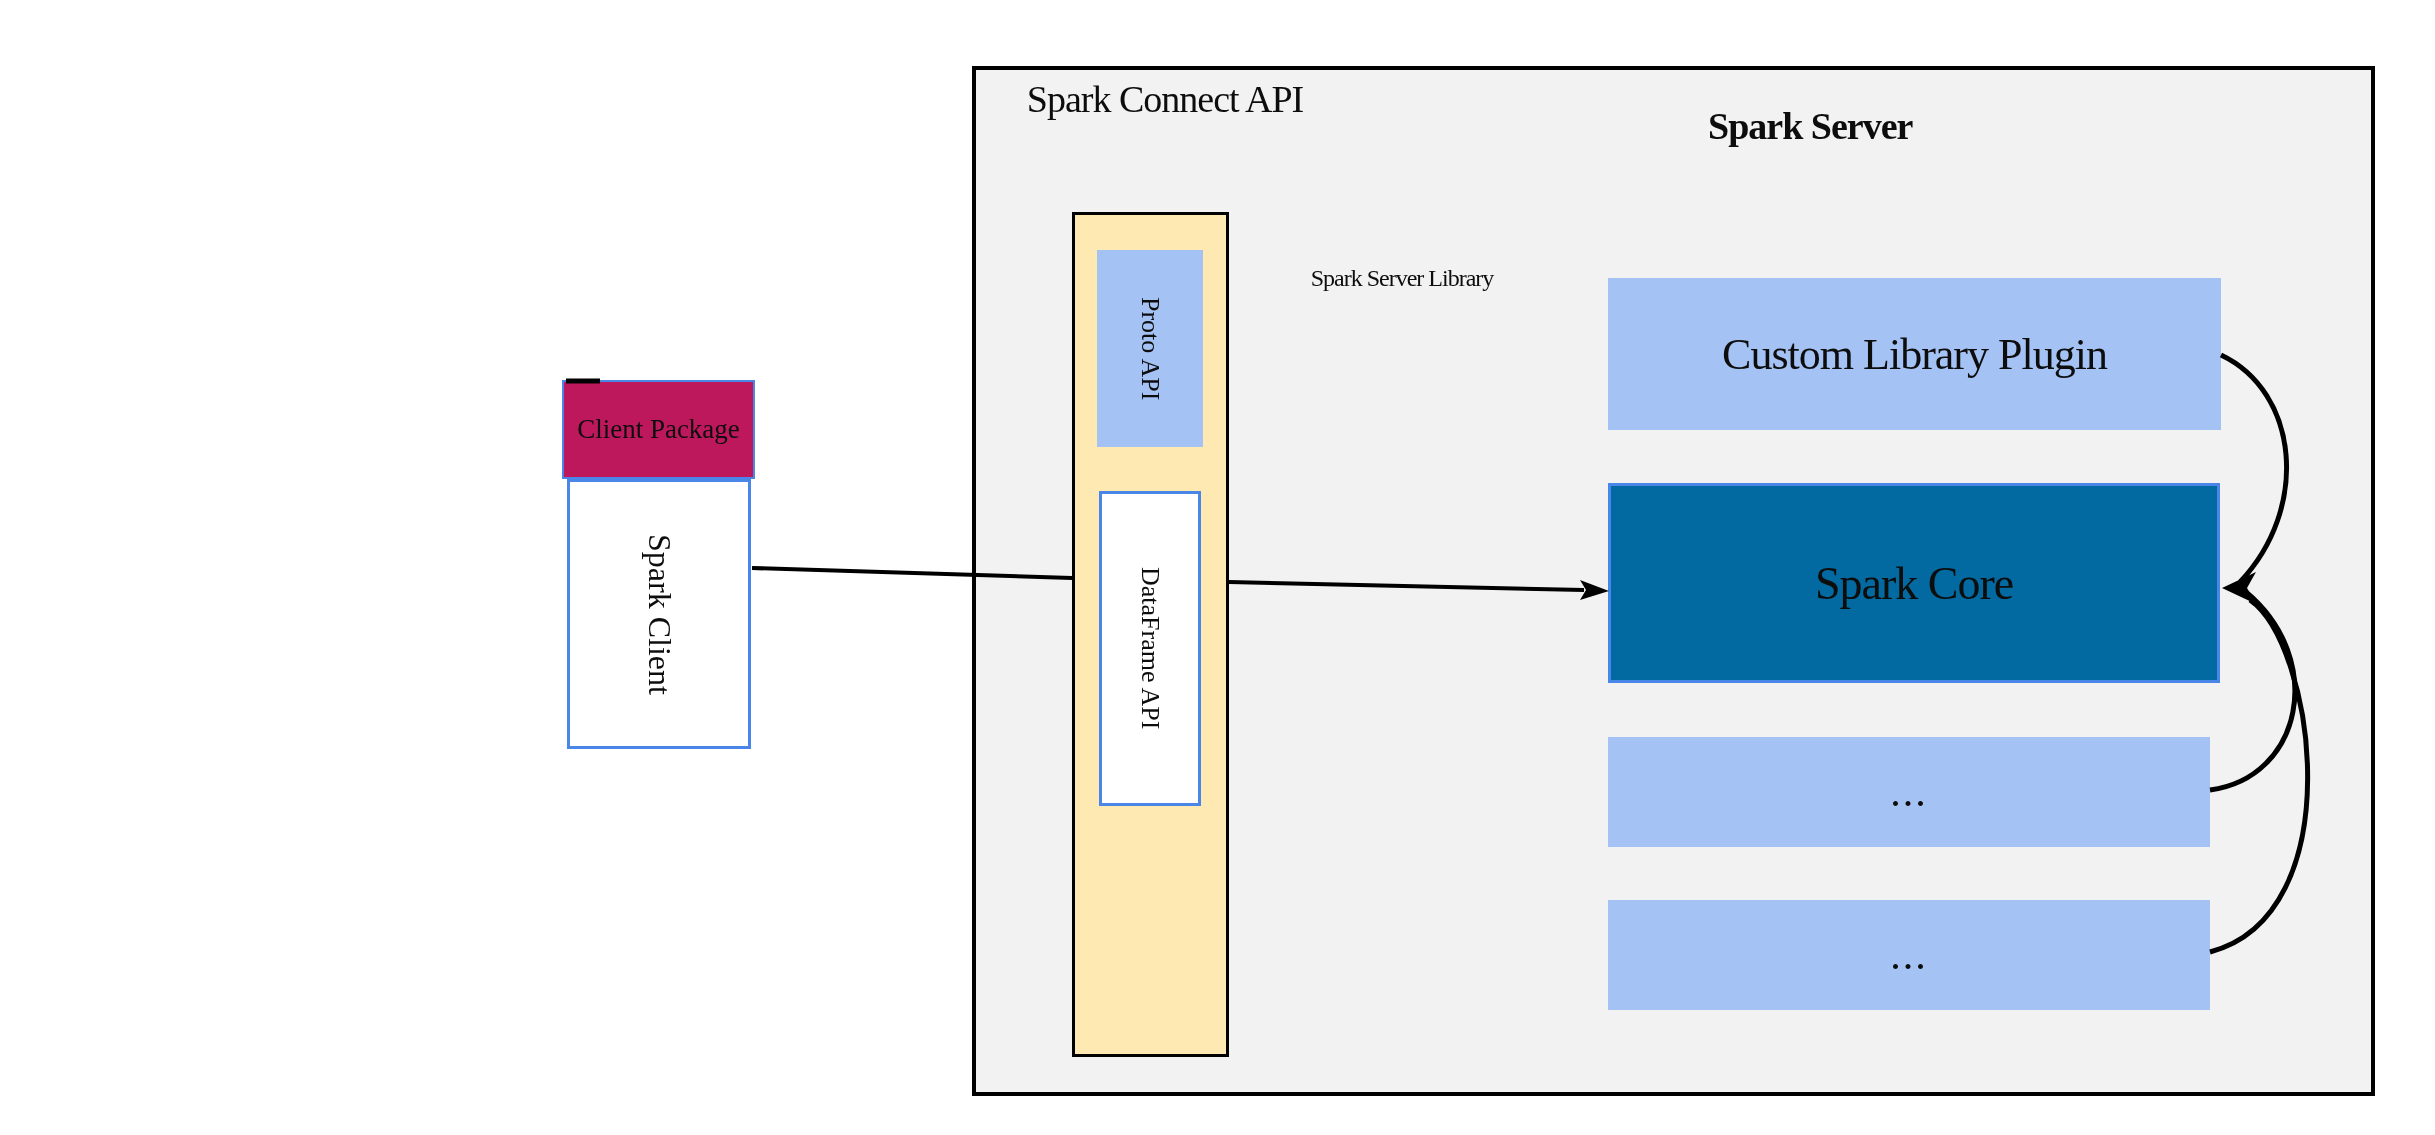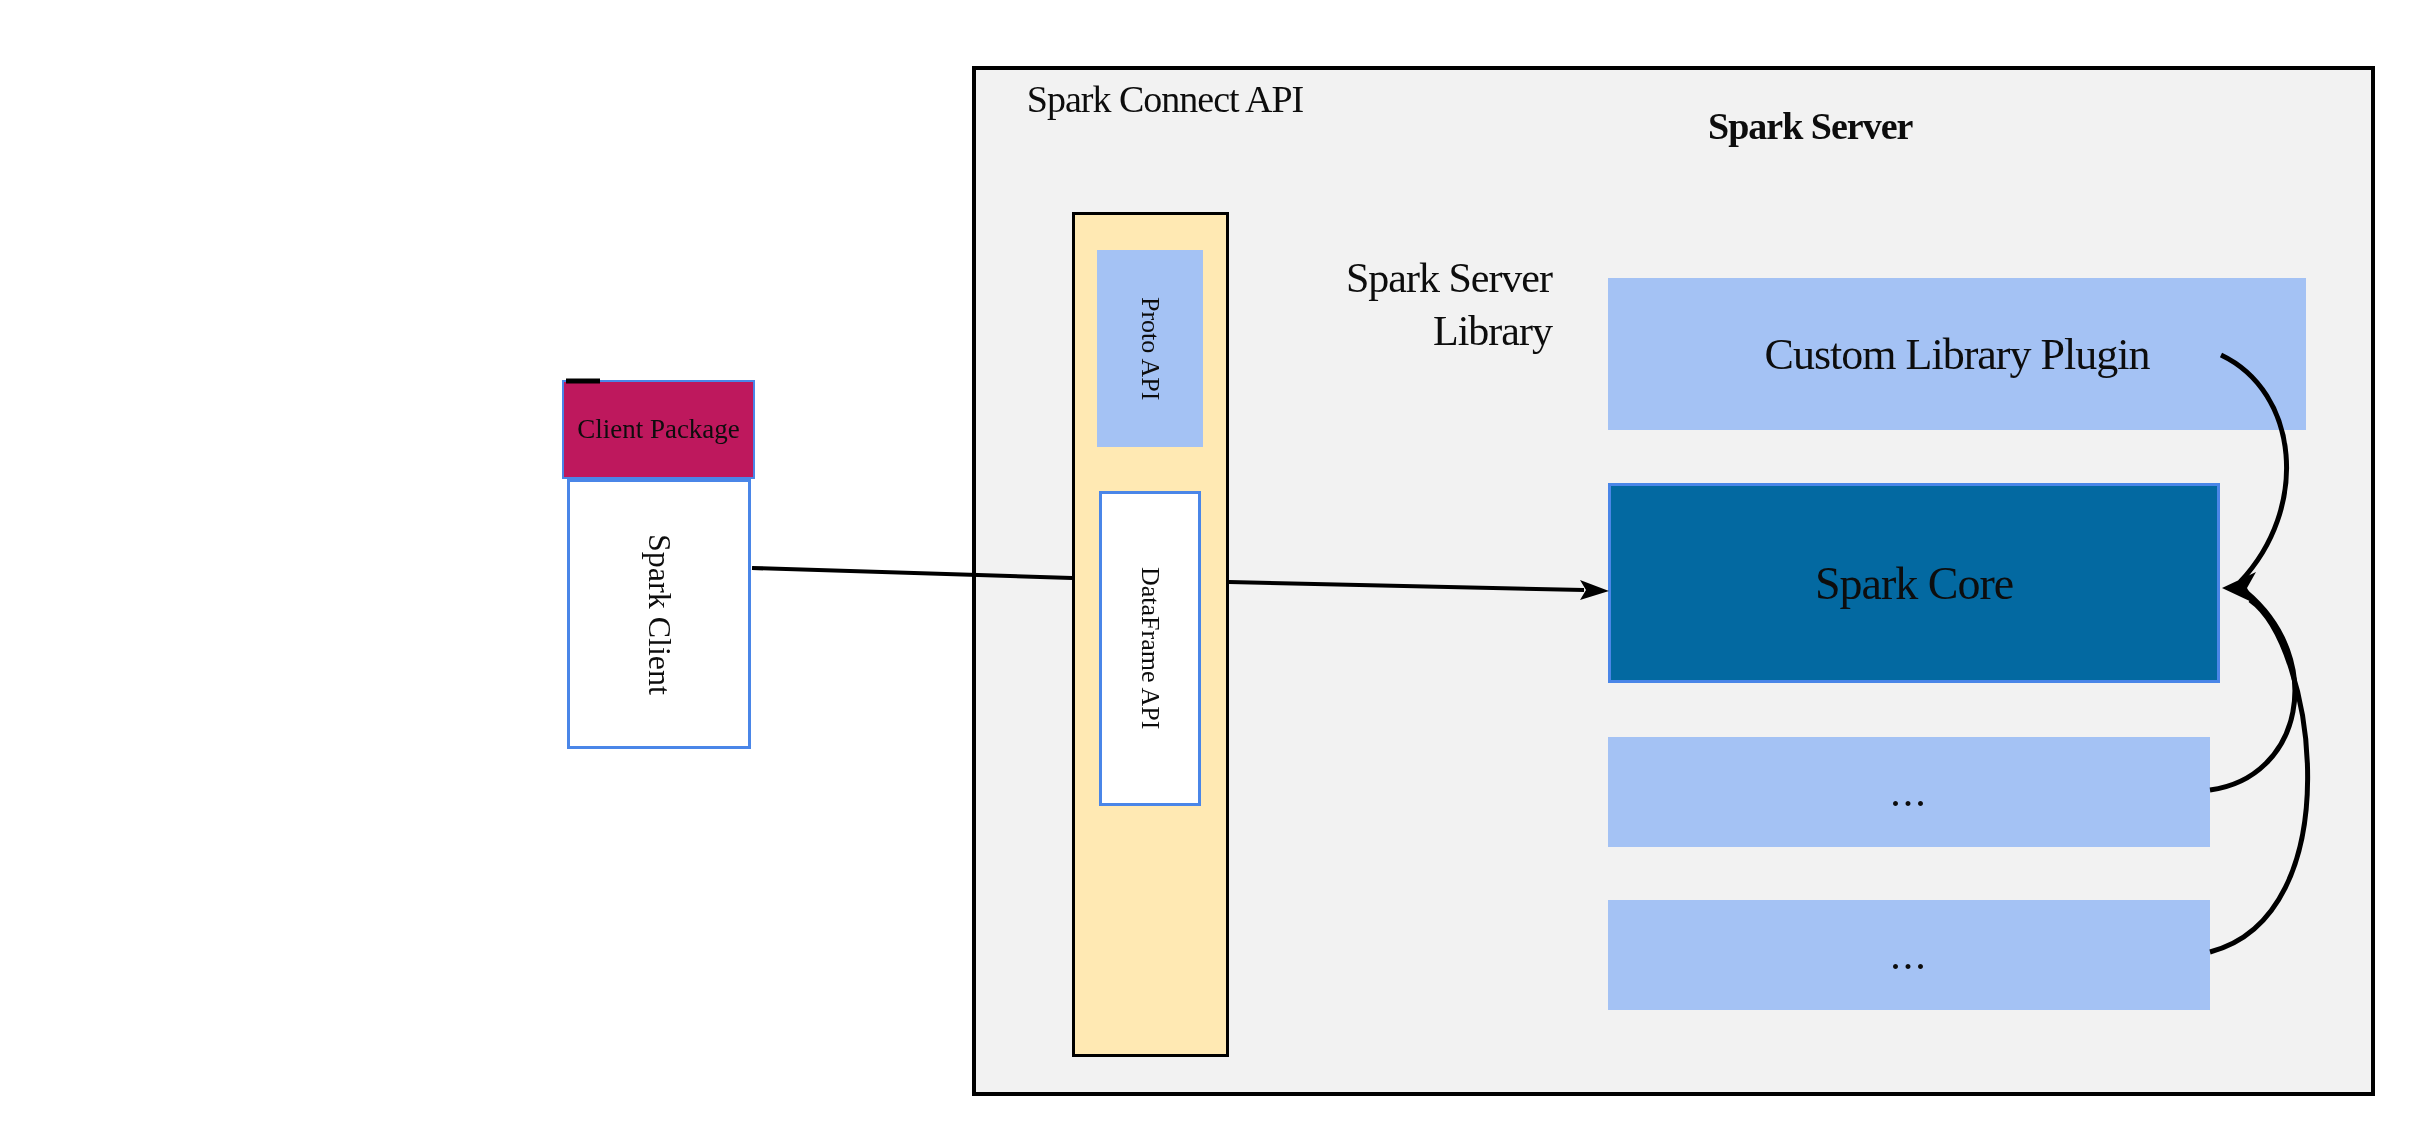--- a/index.html
+++ b/index.html
@@ -65,21 +65,21 @@
     border: 3px solid #4a86e8;
     display: flex; align-items: center; justify-content: center;
     font-size: 26px;
   }
   .vert {
     writing-mode: vertical-rl;
     text-orientation: mixed;
     white-space: nowrap;
   }
   .clp-box {
-    left: 1608px; top: 278px; width: 698px; height: 152px;
+    left: 1608px; top: 278px; width: 613px; height: 152px;
     background: #a4c2f4;
     display: flex; align-items: center; justify-content: center;
     font-size: 44px; letter-spacing: -1px;
   }
   .core-box {
     left: 1608px; top: 483px; width: 612px; height: 200px;
     background: #0369a1;
     border: 3px solid #4a86e8;
     display: flex; align-items: center; justify-content: center;
     font-size: 46px; letter-spacing: -1px;
@@ -97,22 +97,22 @@
     left: 1010px; top: 74px; width: 310px;
     text-align: center;
     font-size: 38px; line-height: 51px; letter-spacing: -1px;
   }
   .server-title {
     left: 1708px; top: 104px; width: 300px;
     font-size: 38px; font-weight: bold; letter-spacing: -1px;
   }
   .server-lib-label {
     left: 1252px; top: 252px; width: 300px;
-    text-align: right;
-    font-size: 42px; line-height: 53px; letter-spacing: -1px;
+    text-align: center;
+    font-size: 24px; line-height: 53px; letter-spacing: -1px;
   }
 
   svg.overlay {
     position: absolute;
     left: 0; top: 0;
     pointer-events: none;
   }
 </style>
 </head>
 <body>

